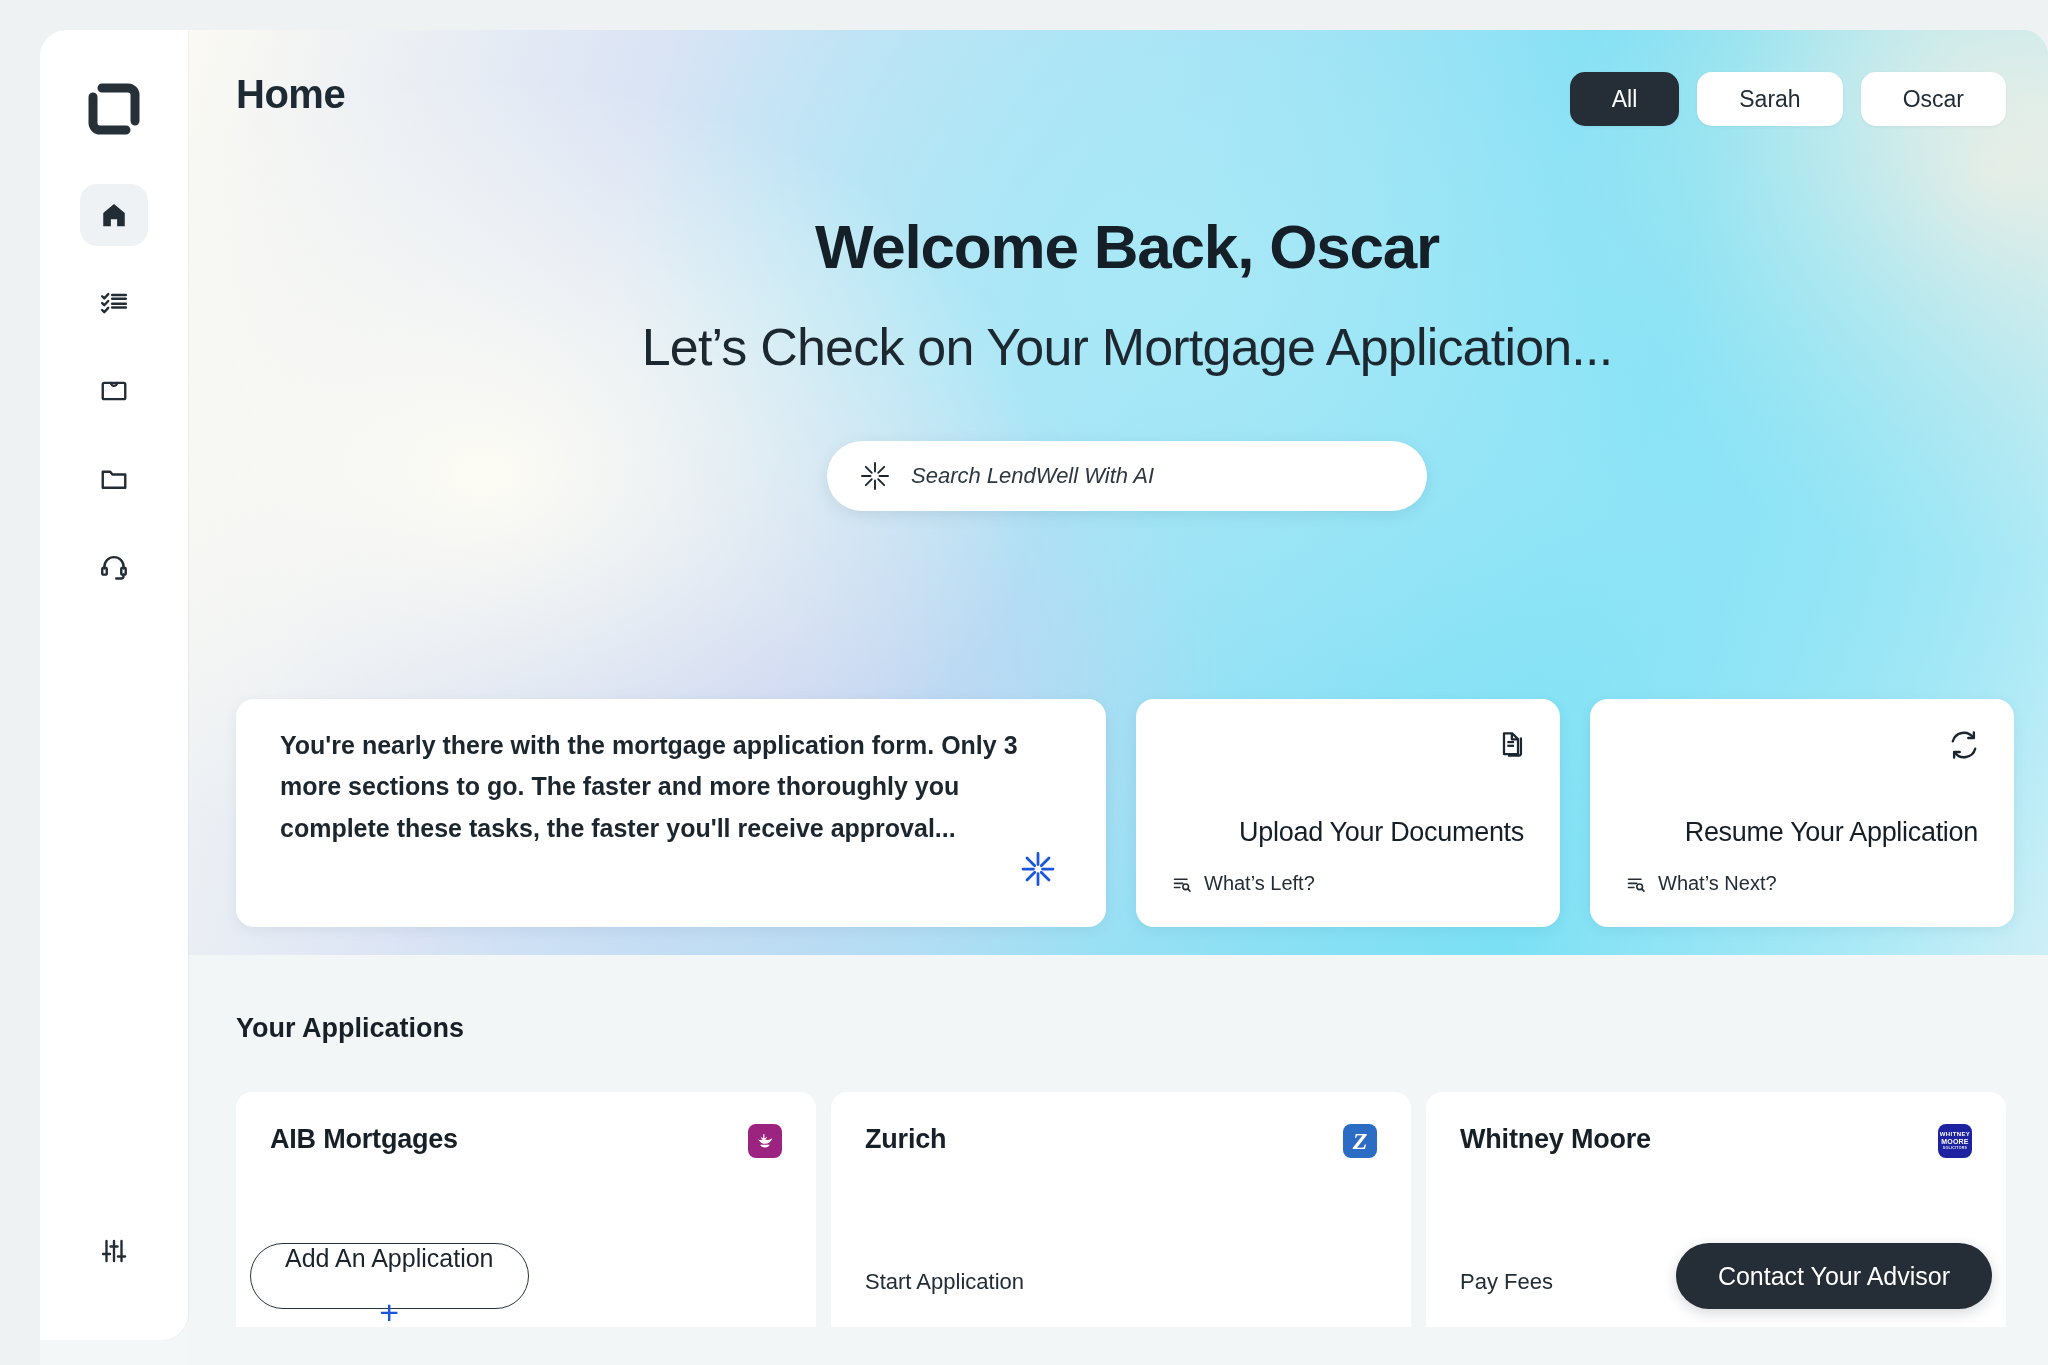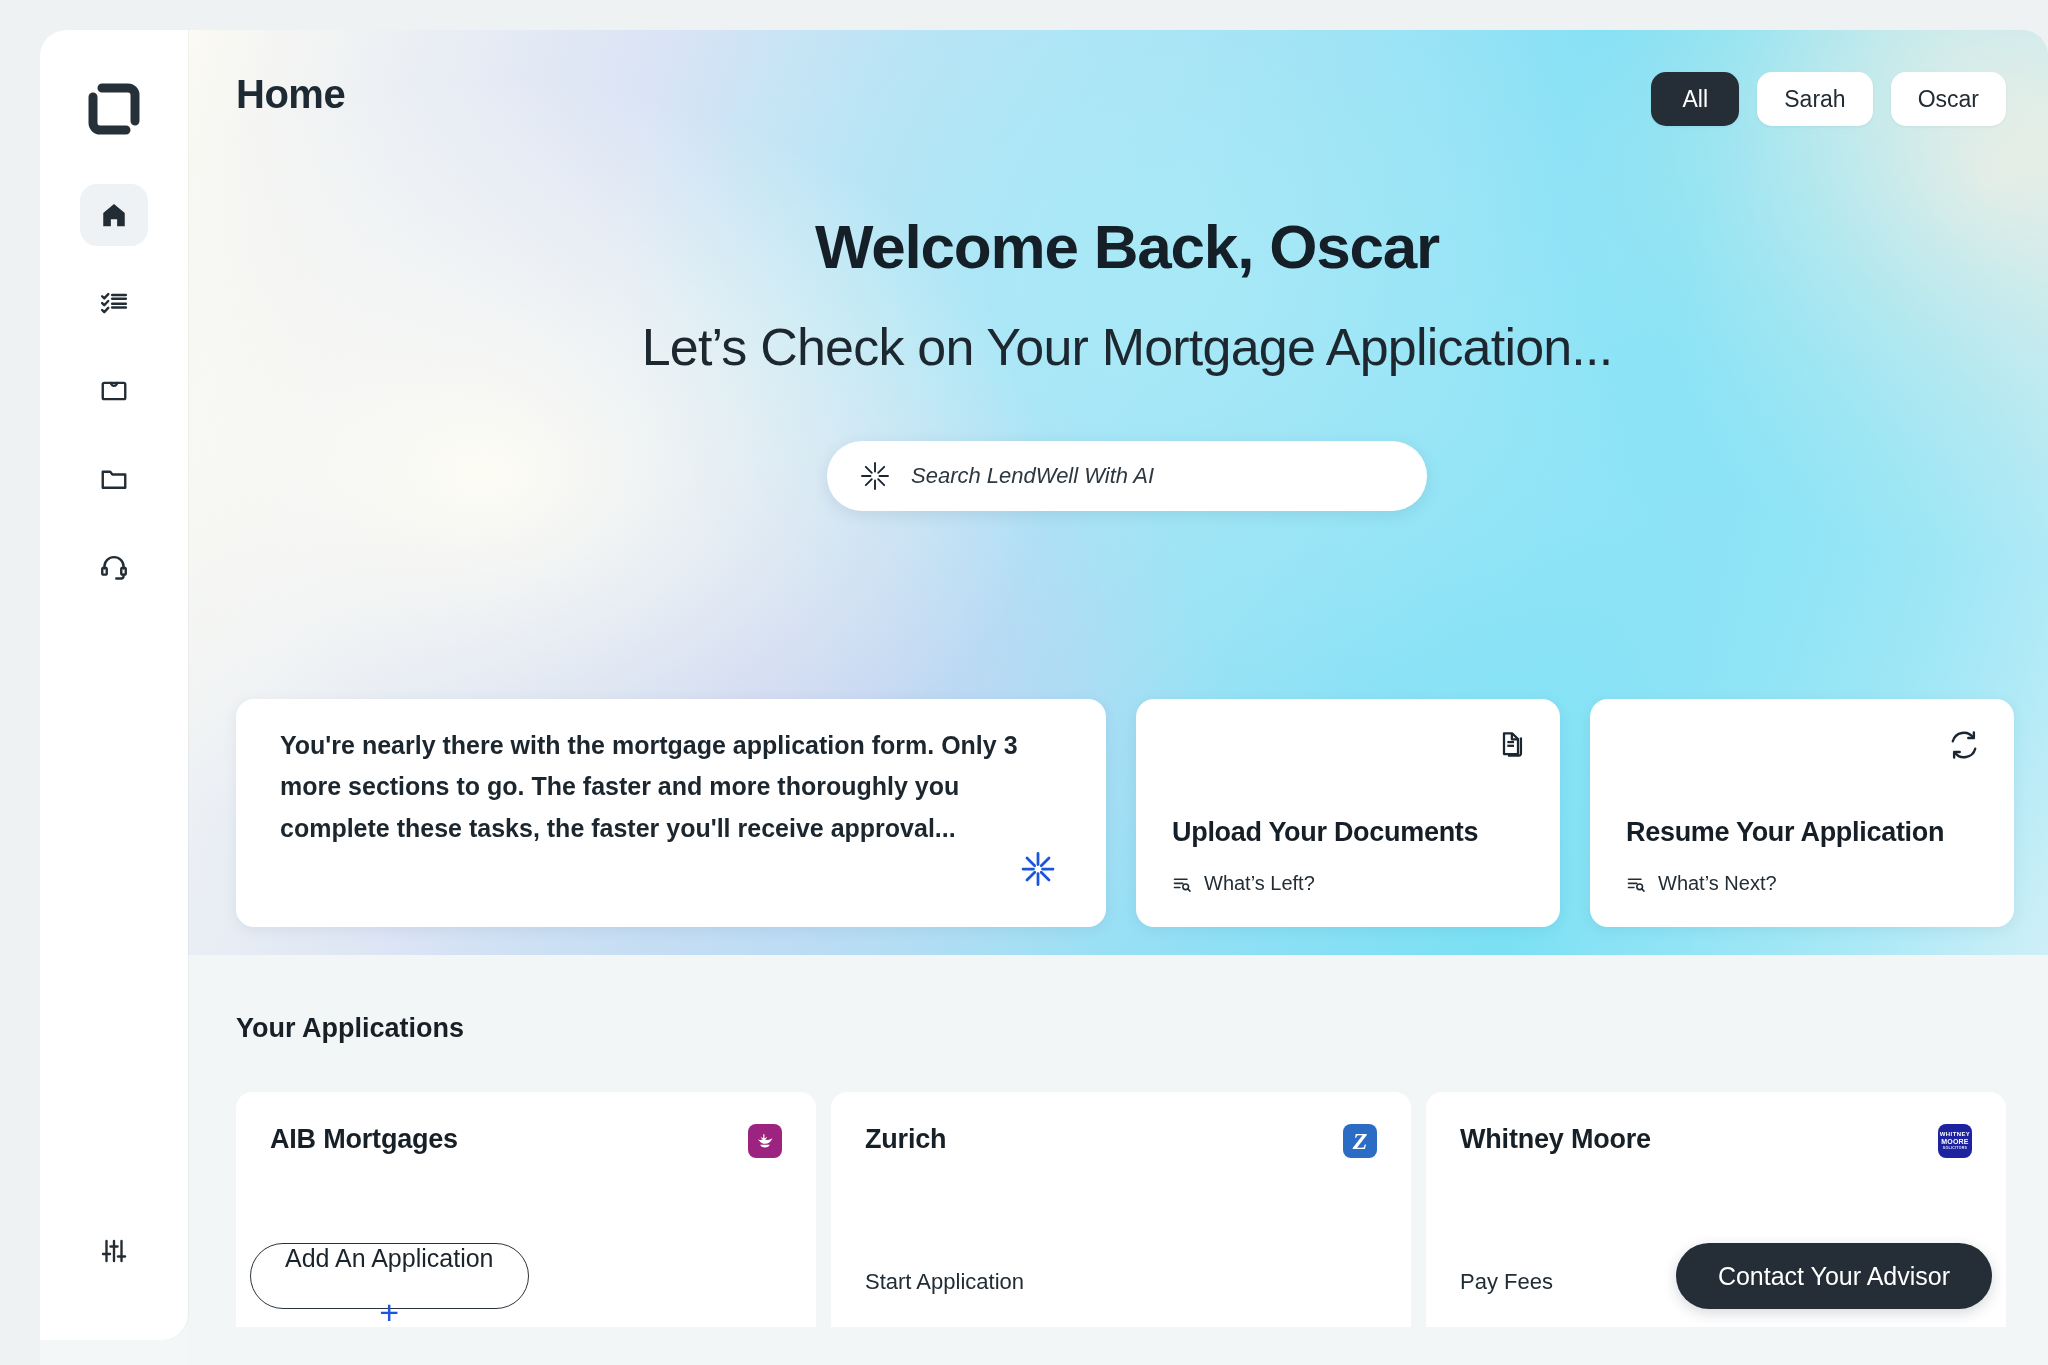--- a/index.html
+++ b/index.html
@@ -91,21 +91,21 @@
   }
   .pills { display: flex; gap: 18px; }
   .pill {
     min-width: 88px;
     height: 54px;
     border-radius: 15px;
     background: #ffffff;
     color: #222c34;
     font-size: 23px;
     display: flex; align-items: center; justify-content: center;
-    padding: 0 27px;
+    padding: 0 42px;
     cursor: pointer;
     box-shadow: 0 1px 3px rgba(20,40,60,0.06);
   }
   .pill.active { background: #252e36; color: #ffffff; }
 
   .hero-center { text-align: center; margin-top: 88px; padding-left: 18px; }
   .welcome {
     font-size: 62px;
     font-weight: bold;
     color: #151f27;
@@ -170,23 +170,24 @@
     position: relative;
     display: flex;
     flex-direction: column;
     justify-content: flex-end;
     min-height: 228px;
     cursor: pointer;
   }
   .action-icon { position: absolute; top: 30px; right: 34px; }
   .action-title {
     font-size: 27px;
-    font-weight: bold;
+    font-weight: normal;
     color: #161f27;
     letter-spacing: -0.3px;
+    text-align: right;
   }
   .action-sub {
     margin-top: 24px;
     display: flex; align-items: center; gap: 12px;
     font-size: 20px; color: #232d35;
   }
 
   
   .apps-section {
     position: relative;

